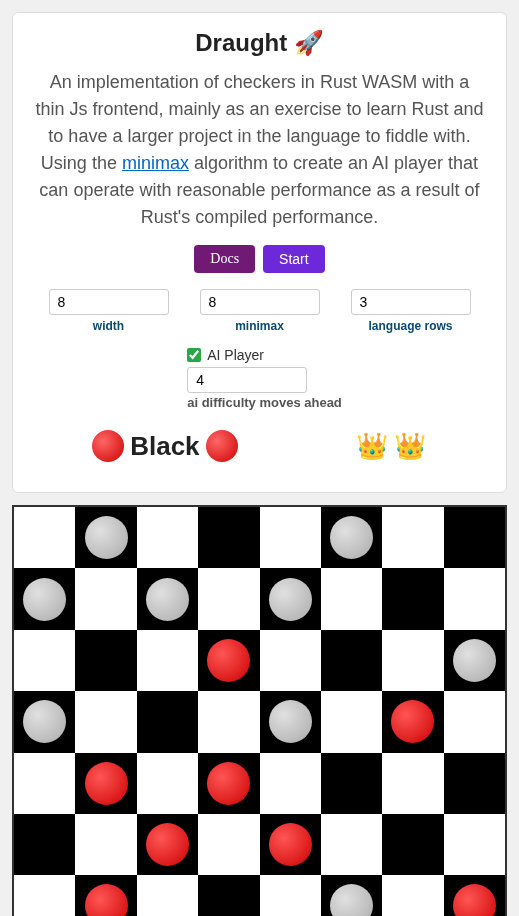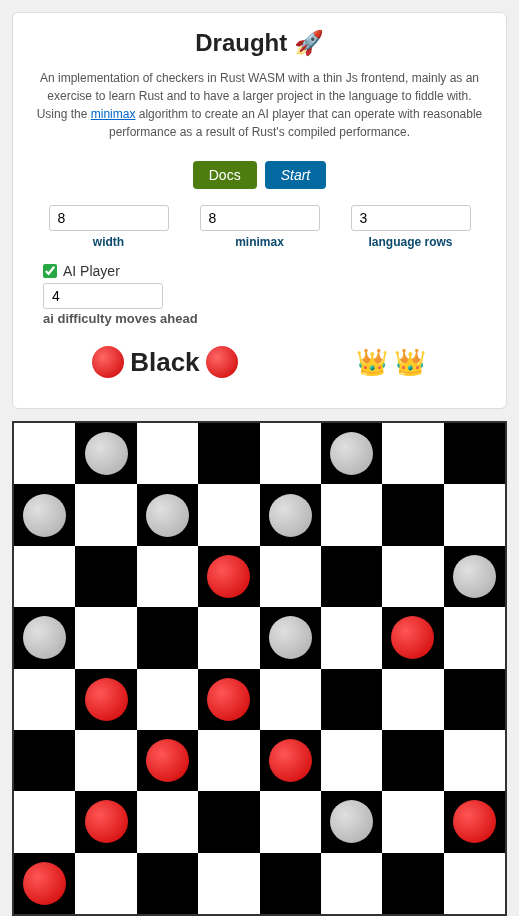--- a/index.html
+++ b/index.html
@@ -21,25 +21,25 @@
 
     .title-row {
       text-align: center;
       font-size: 24px;
       font-weight: bold;
       margin-bottom: 12px;
       color: #222;
     }
 
     .description {
-      font-size: 12px;
+      font-size: 18px;
       color: #555;
       text-align: center;
       line-height: 1.5;
-      margin-bottom: 20px;
+      margin-bottom: 14px;
     }
 
     .description a {
       color: #0066cc;
       text-decoration: underline;
     }
 
     .btn-row {
       display: flex;
       justify-content: center;
@@ -49,28 +49,28 @@
 
     .btn {
       padding: 6px 16px;
       border: none;
       border-radius: 4px;
       font-size: 14px;
       cursor: pointer;
     }
 
     .btn-docs {
-      background: #4d7c0f;
+      background: #701a75;
       color: #fff;
+      font-family: Liberation Serif, serif;
     }
 
     .btn-start {
-      background: #0369a1;
+      background: #6d28d9;
       color: #fff;
-      font-style: italic;
     }
 
     .dimensions-row {
       display: flex;
       justify-content: space-around;
       align-items: flex-start;
       margin-bottom: 14px;
     }
 
     .dim-group {
@@ -93,21 +93,21 @@
       font-size: 12px;
       color: #0c4a6e;
       font-weight: bold;
     }
 
     .ai-row {
       display: flex;
       align-items: flex-start;
       gap: 0;
       margin-bottom: 14px;
-      justify-content: space-between;
+      justify-content: center;
       padding-left: 10px;
     }
 
     .ai-group {
       display: flex;
       flex-direction: column;
       align-items: flex-start;
       gap: 4px;
     }
 

